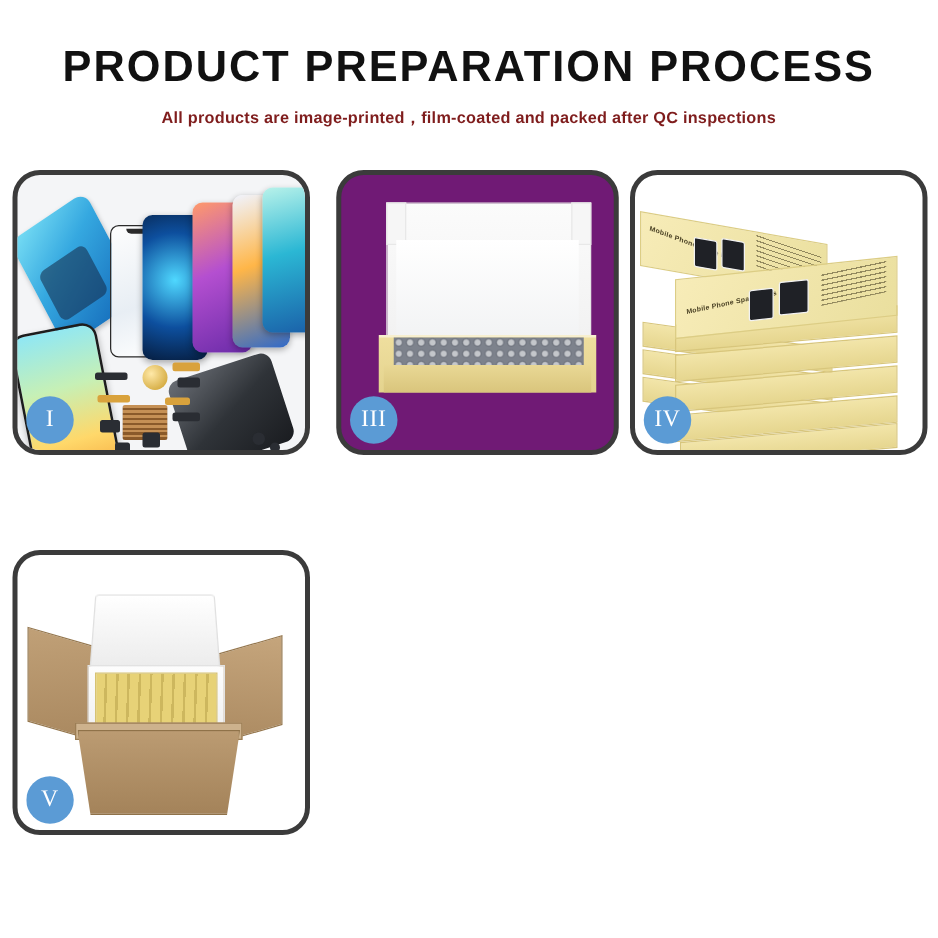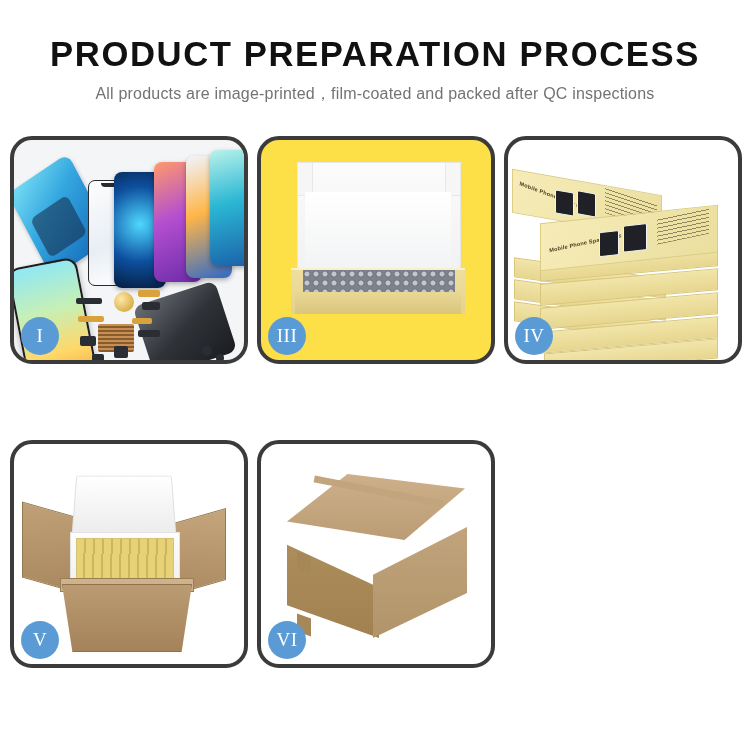--- a/index.html
+++ b/index.html
@@ -27,23 +27,23 @@
     font-weight: bold;
     color: #111111;
     letter-spacing: 1.6px;
     line-height: 40px;
     margin: 0;
     transform: scaleX(0.99);
     white-space: nowrap;
   }
   .page-subtitle {
     font-family: "Liberation Sans", sans-serif;
-    font-size: 16px;
-    font-weight: normal;
-    color: #737373;
+    font-size: 13px;
+    font-weight: bold;
+    color: #7f1d1d;
     letter-spacing: 0.2px;
     line-height: 22px;
     margin: 9px 0 0 0;
     white-space: nowrap;
   }
 
   
   .panel-grid {
     position: absolute;
     top: 136px;
@@ -193,21 +193,21 @@
     background:#5b6270;border-radius:3px;
   }
   .p2 .tape{
     position:absolute;width:16px;height:11px;background:#d4a259;border-radius:2px;
   }
   .p2 .redlabel{
     position:absolute;left:26px;top:6px;width:14px;height:8px;background:#e0607a;border-radius:1px;
   }
 
   
-  .p3 { background: #fde047; }
+  .p3 { background: #701a75; margin-left: 12px; }
   .p3 .lid{
     position:absolute;left:36px;top:22px;width:162px;height:116px;
     background: linear-gradient(180deg,#fbfbfb 0%, #f1f1f1 100%);
     border:1px solid #e6e6e6;
   }
   .p3 .lid-flapL{
     position:absolute;left:36px;top:22px;width:14px;height:32px;
     background:#f6f6f6;border:1px solid #e8e8e8;
   }
   .p3 .lid-flapR{
@@ -428,25 +428,14 @@
       <div class="flapR"></div>
       <div class="foamlid"></div>
       <div class="foambody"></div>
       <div class="yellowpacks"></div>
       <div class="cartonlipL"></div>
       <div class="cartonbody"></div>
     </div>
     <div class="badge">V</div>
   </div>
 
-  <div class="panel p6">
-    <div class="panel-stage">
-      <div class="top"></div>
-      <div class="seam"></div>
-      <div class="left"></div>
-      <div class="right"></div>
-      <div class="tab1"></div>
-      <div class="tab2"></div>
-    </div>
-    <div class="badge">VI</div>
-  </div>
 
 </div>
 
 </body></html>

